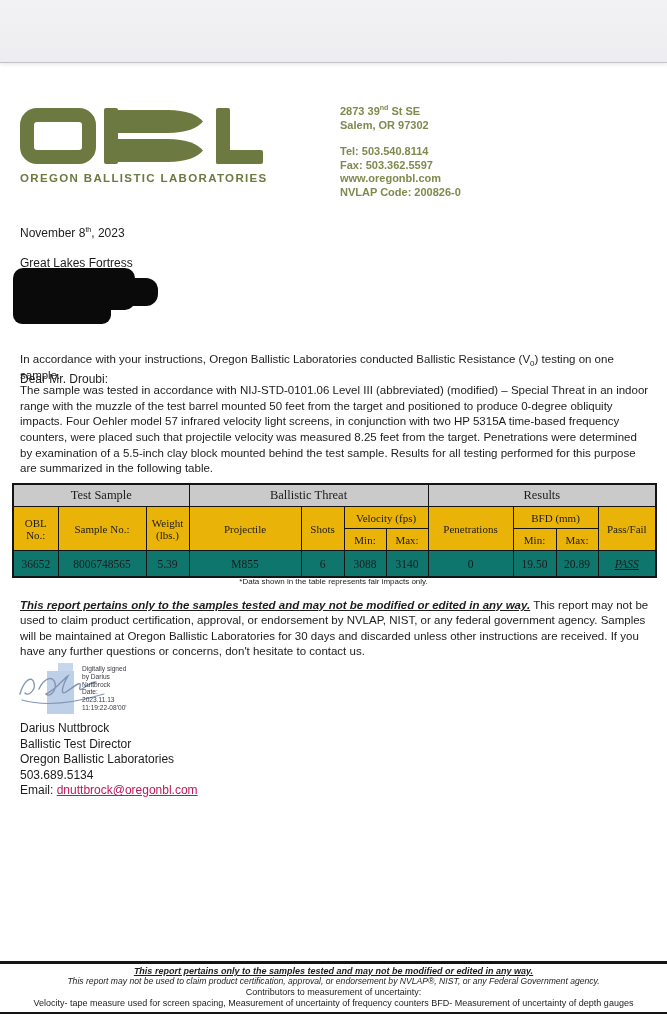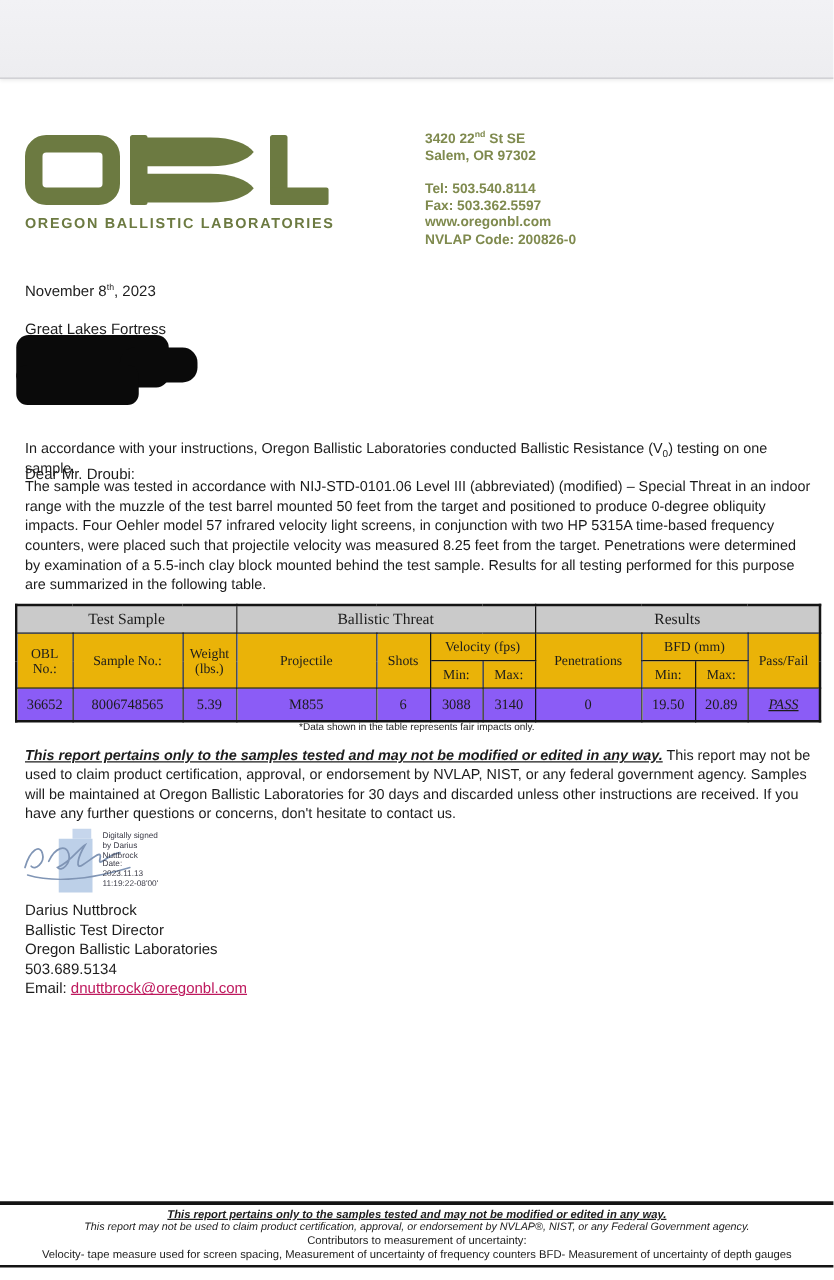--- a/index.html
+++ b/index.html
@@ -25,21 +25,21 @@
   .body-text p{margin:0;}
   sup{font-size:7px;vertical-align:super;line-height:0;}
   sub{font-size:8px;vertical-align:sub;line-height:0;}
   
   .results-table{position:absolute;left:12px;top:483px;width:643px;border-collapse:collapse;table-layout:fixed;}
   .results-table th,.results-table td{border:1px solid #141414;padding:0 2px;text-align:center;vertical-align:middle;
     font-size:11px;font-weight:normal;overflow:hidden;font-family:Liberation Serif, serif;}
   .results-table{border:2px solid #141414;}
   .results-table .group th{background:#cacaca;font-size:12.5px;height:21px;}
   .results-table .hdr th{background:#eab308;height:21px;}
-  .results-table .data td{background:#8b5cf6;height:25px;font-size:11.5px;}
+  .results-table .data td{background:#0f766e;height:25px;font-size:11.5px;}
   .pass{font-weight:bold;font-style:italic;text-decoration:underline;}
   .table-footnote{position:absolute;left:12px;top:577px;width:643px;text-align:center;font-size:8px;color:#222;}
   
   .disclaimer{position:absolute;left:20px;top:598px;width:633px;font-size:11.5px;line-height:15.4px;}
   .lead{font-weight:bold;font-style:italic;text-decoration:underline;}
   
   .stamp{position:absolute;left:14px;top:662px;width:160px;height:60px;}
   .stamp .sq-tab{position:absolute;left:44px;top:1px;width:15px;height:8px;background:#c6d6ec;}
   .stamp .sq{position:absolute;left:33px;top:9px;width:27px;height:43px;background:#bdd0e8;}
   .stamp svg{position:absolute;left:2px;top:8px;}
@@ -70,21 +70,21 @@
       <rect x="84" y="0" width="14" height="56" rx="2" fill="#6c7a41"></rect>
       <path d="M96 2 H148 C166 2 178 7 183 13.5 C178 20 166 25 148 25 H96 Z" fill="#6c7a41"></path>
       <path d="M96 31 H148 C166 31 178 36 183 42.5 C178 49 166 54 148 54 H96 Z" fill="#6c7a41"></path>
       <rect x="196" y="0" width="14" height="56" rx="2" fill="#6c7a41"></rect>
       <rect x="196" y="42" width="47" height="14" rx="2" fill="#6c7a41"></rect>
     </svg>
     <div class="logo-subtitle">OREGON BALLISTIC LABORATORIES</div>
   </div>
 
   <div class="address-block">
-    <div><span>3420 22</span><sup>nd</sup><span> St SE</span></div>
+    <div><span>2873 39</span><sup>nd</sup><span> St SE</span></div>
     <div>Salem, OR 97302</div>
     <div class="gap"></div>
     <div>Tel: 503.540.8114</div>
     <div>Fax: 503.362.5597</div>
     <div>www.oregonbl.com</div>
     <div>NVLAP Code: 200826-0</div>
   </div>
 
   <div class="date-line"><span>November 8</span><sup>th</sup><span>, 2023</span></div>
   <div class="recipient">Great Lakes Fortress</div>

